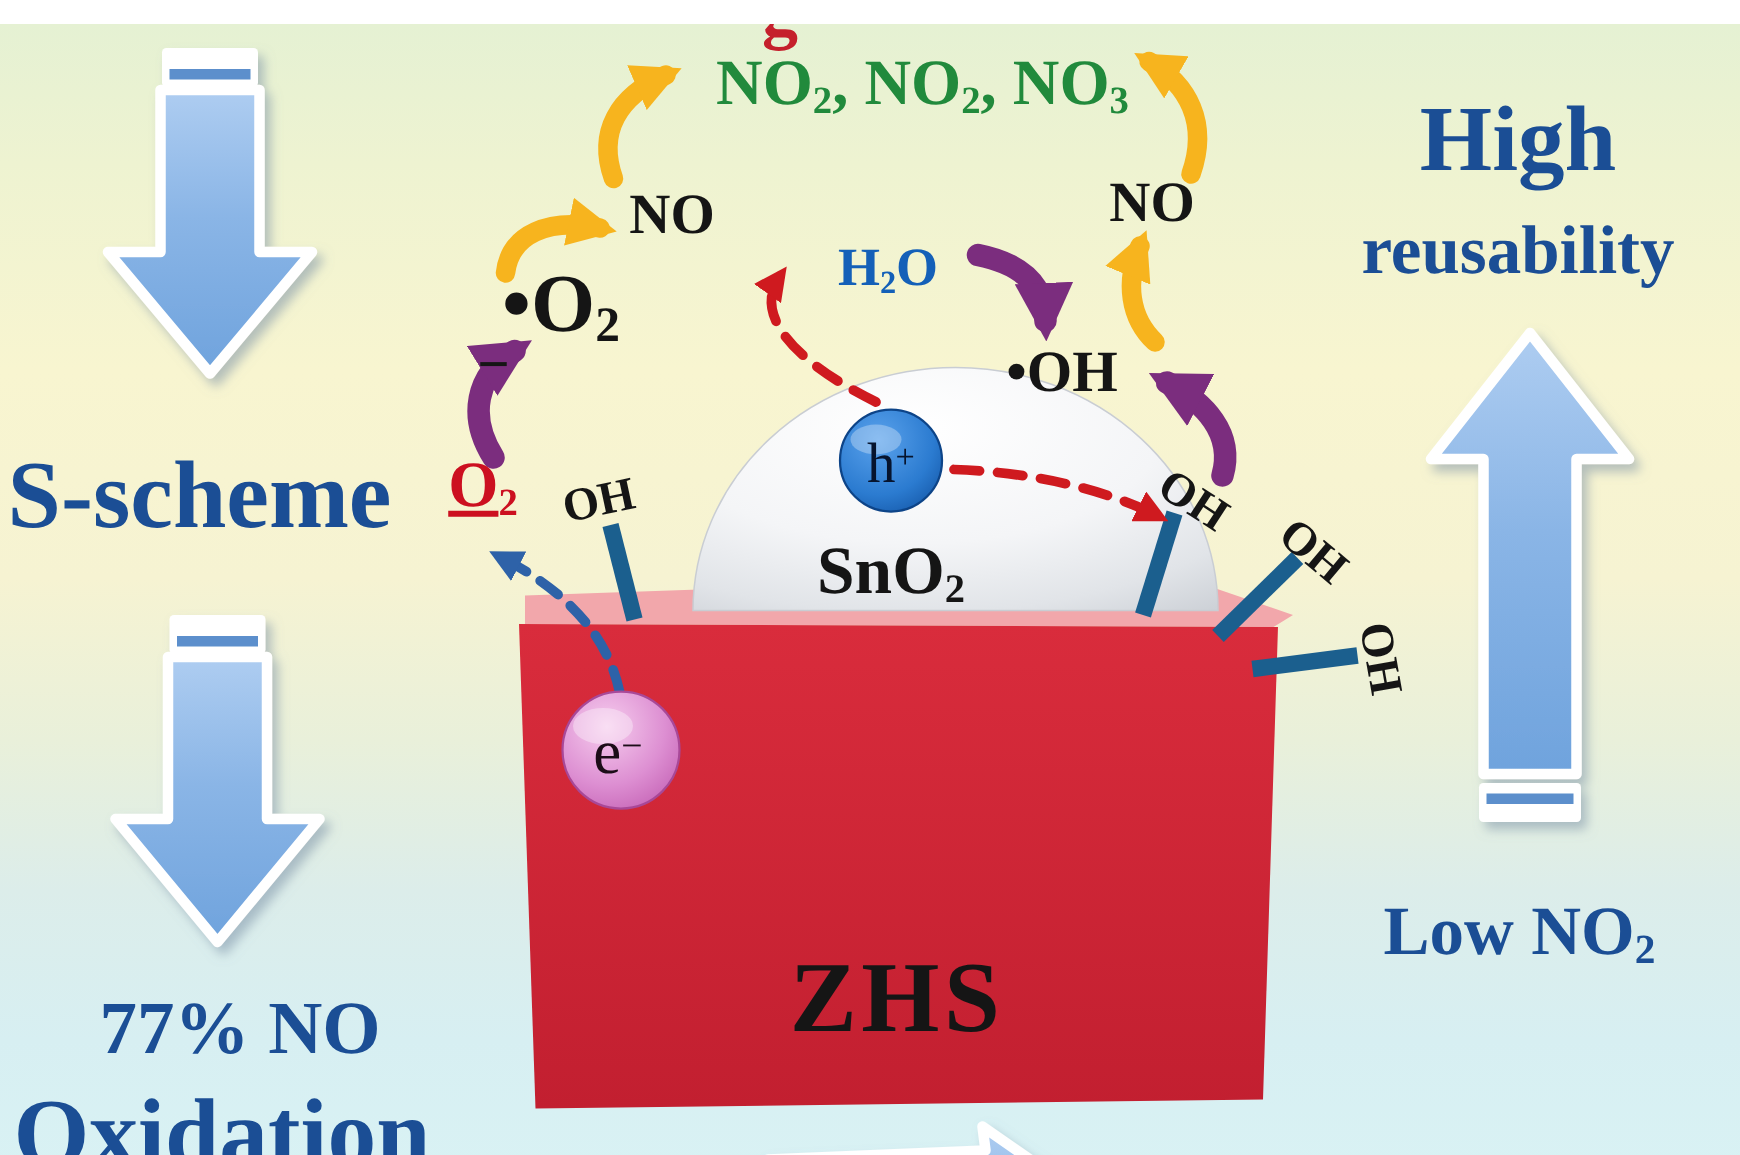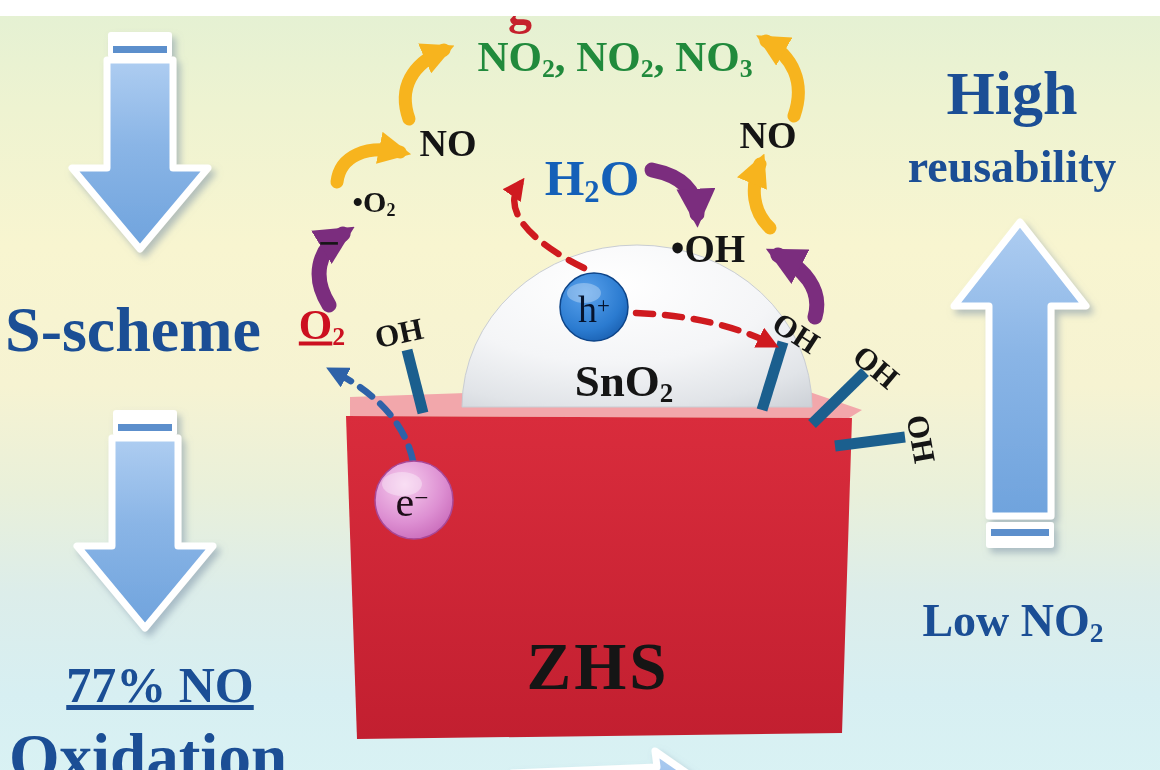--- a/index.html
+++ b/index.html
@@ -124,54 +124,54 @@
   <div style="position:absolute; left:520px; top:-36px; transform:translateX(-50%); z-index:3;
               font-weight:bold; font-size:48px; color:#c5202c;">g</div>
 
   <div class="t green" style="left:615px; top:40px; font-size:43px;">
     <span>NO</span><span class="sub">2</span><span>, </span><span>NO</span><span class="sub">2</span><span>, </span><span>NO</span><span class="sub">3</span>
   </div>
 
   <div class="t" style="left:448px; top:127px; font-size:38px;">NO</div>
   <div class="t" style="left:768px; top:119px; font-size:38px;">NO</div>
 
-  <div class="t" style="left:374px; top:186px; font-size:30px;">
+  <div class="t" style="left:374px; top:186px; font-size:55px;">
     <span>•</span><span>O</span><span class="sub">2</span>
   </div>
   <div class="t" style="left:329px; top:227px; font-size:38px;">−</div>
 
   <div class="t red" style="left:322px; top:308px; font-size:43px;">
     <span>O</span><span class="sub">2</span>
   </div>
 
-  <div class="t waterblue" style="left:592px; top:162px; font-size:51px;">
+  <div class="t waterblue" style="left:592px; top:162px; font-size:36px;">
     <span>H</span><span class="sub">2</span><span>O</span>
   </div>
 
   <div class="t" style="left:708px; top:232px; font-size:39px;">•OH</div>
 
   <div class="t" style="left:399px; top:317px; font-size:31px; transform:translate(-50%,-50%) rotate(-12deg);">OH</div>
   <div class="t" style="left:796px; top:317px; font-size:31px; transform:translate(-50%,-50%) rotate(33deg);">OH</div>
   <div class="t" style="left:876px; top:351px; font-size:31px; transform:translate(-50%,-50%) rotate(40deg);">OH</div>
   <div class="t" style="left:921px; top:423px; font-size:31px; transform:translate(-50%,-50%) rotate(80deg);">OH</div>
 
-  <div class="t" style="left:624px; top:365px; font-size:45px;">
+  <div class="t" style="left:594px; top:365px; font-size:45px;">
     <span>SnO</span><span class="sub">2</span>
   </div>
   <div class="t" style="left:598px; top:650px; font-size:67px; letter-spacing:3px;">ZHS</div>
 
   <div class="t" style="left:594px; top:293px; font-size:38px; color:#06142e; font-weight:normal;">
     <span>h</span><span class="sup">+</span>
   </div>
   <div class="t" style="left:412px; top:486px; font-size:42px; color:#1c0d18; font-weight:normal;">
     <span>e</span><span class="sup">−</span>
   </div>
 
   <div class="t blue" style="left:133px; top:314px; font-size:64px;">S-scheme</div>
-  <div class="t blue" style="left:160px; top:669px; font-size:50px;text-decoration:underline;">77% NO</div>
+  <div class="t blue" style="left:160px; top:669px; font-size:50px;">77% NO</div>
   <div class="t blue" style="left:148px; top:741px; font-size:65px;">Oxidation</div>
 
   <div class="t blue" style="left:1012px; top:77px; font-size:62px;">High</div>
   <div class="t blue" style="left:1012px; top:151px; font-size:46px;">reusability</div>
   <div class="t blue" style="left:1013px; top:605px; font-size:46px;">
     <span>Low NO</span><span class="sub">2</span>
   </div>
 
 </div>
 

